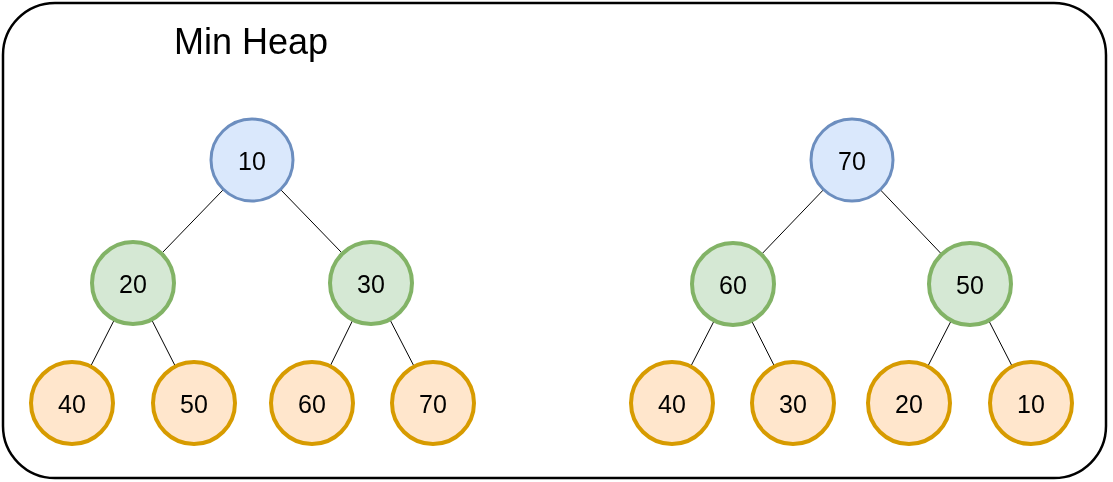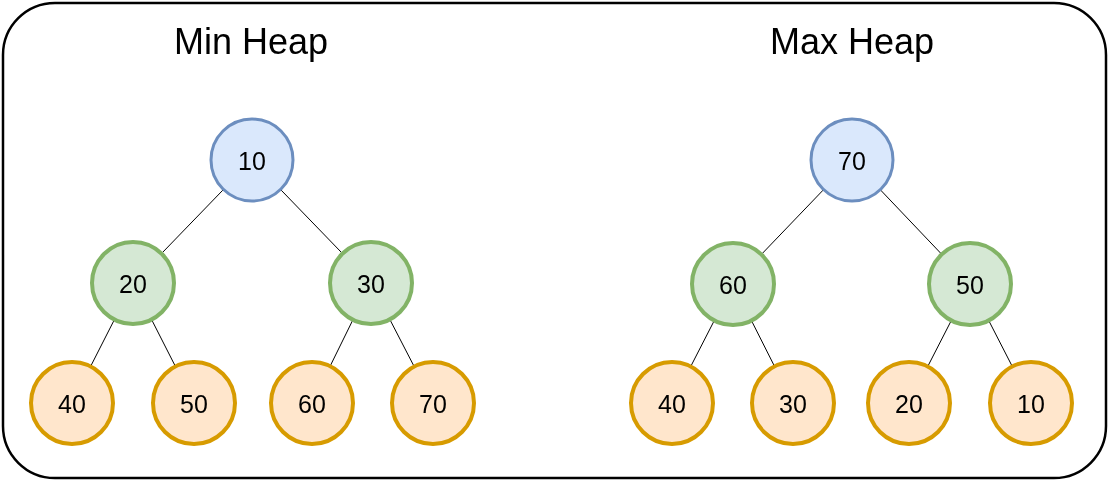--- a/index.html
+++ b/index.html
@@ -75,14 +75,13 @@
       <circle cx="672" cy="403" r="41" fill="#ffe6cc" stroke="#d79b00" stroke-width="4"></circle>
       <text x="672" y="403" text-anchor="middle" dominant-baseline="central" dy="0.04em" class="node-label-text">40</text>
       <circle cx="793" cy="403" r="41" fill="#ffe6cc" stroke="#d79b00" stroke-width="4"></circle>
       <text x="793" y="403" text-anchor="middle" dominant-baseline="central" dy="0.04em" class="node-label-text">30</text>
       <circle cx="909" cy="403" r="41" fill="#ffe6cc" stroke="#d79b00" stroke-width="4"></circle>
       <text x="909" y="403" text-anchor="middle" dominant-baseline="central" dy="0.04em" class="node-label-text">20</text>
       <circle cx="1031" cy="403" r="41" fill="#ffe6cc" stroke="#d79b00" stroke-width="4"></circle>
       <text x="1031" y="403" text-anchor="middle" dominant-baseline="central" dy="0.04em" class="node-label-text">10</text>
     </svg>
   <div class="heap-title" style="left: 251px; top: 42px;">Min Heap</div>
-  <div class="heap-title" style="left: 852px; top: 42px;">Max Heap</div>
 </div>
 
 </body></html>

